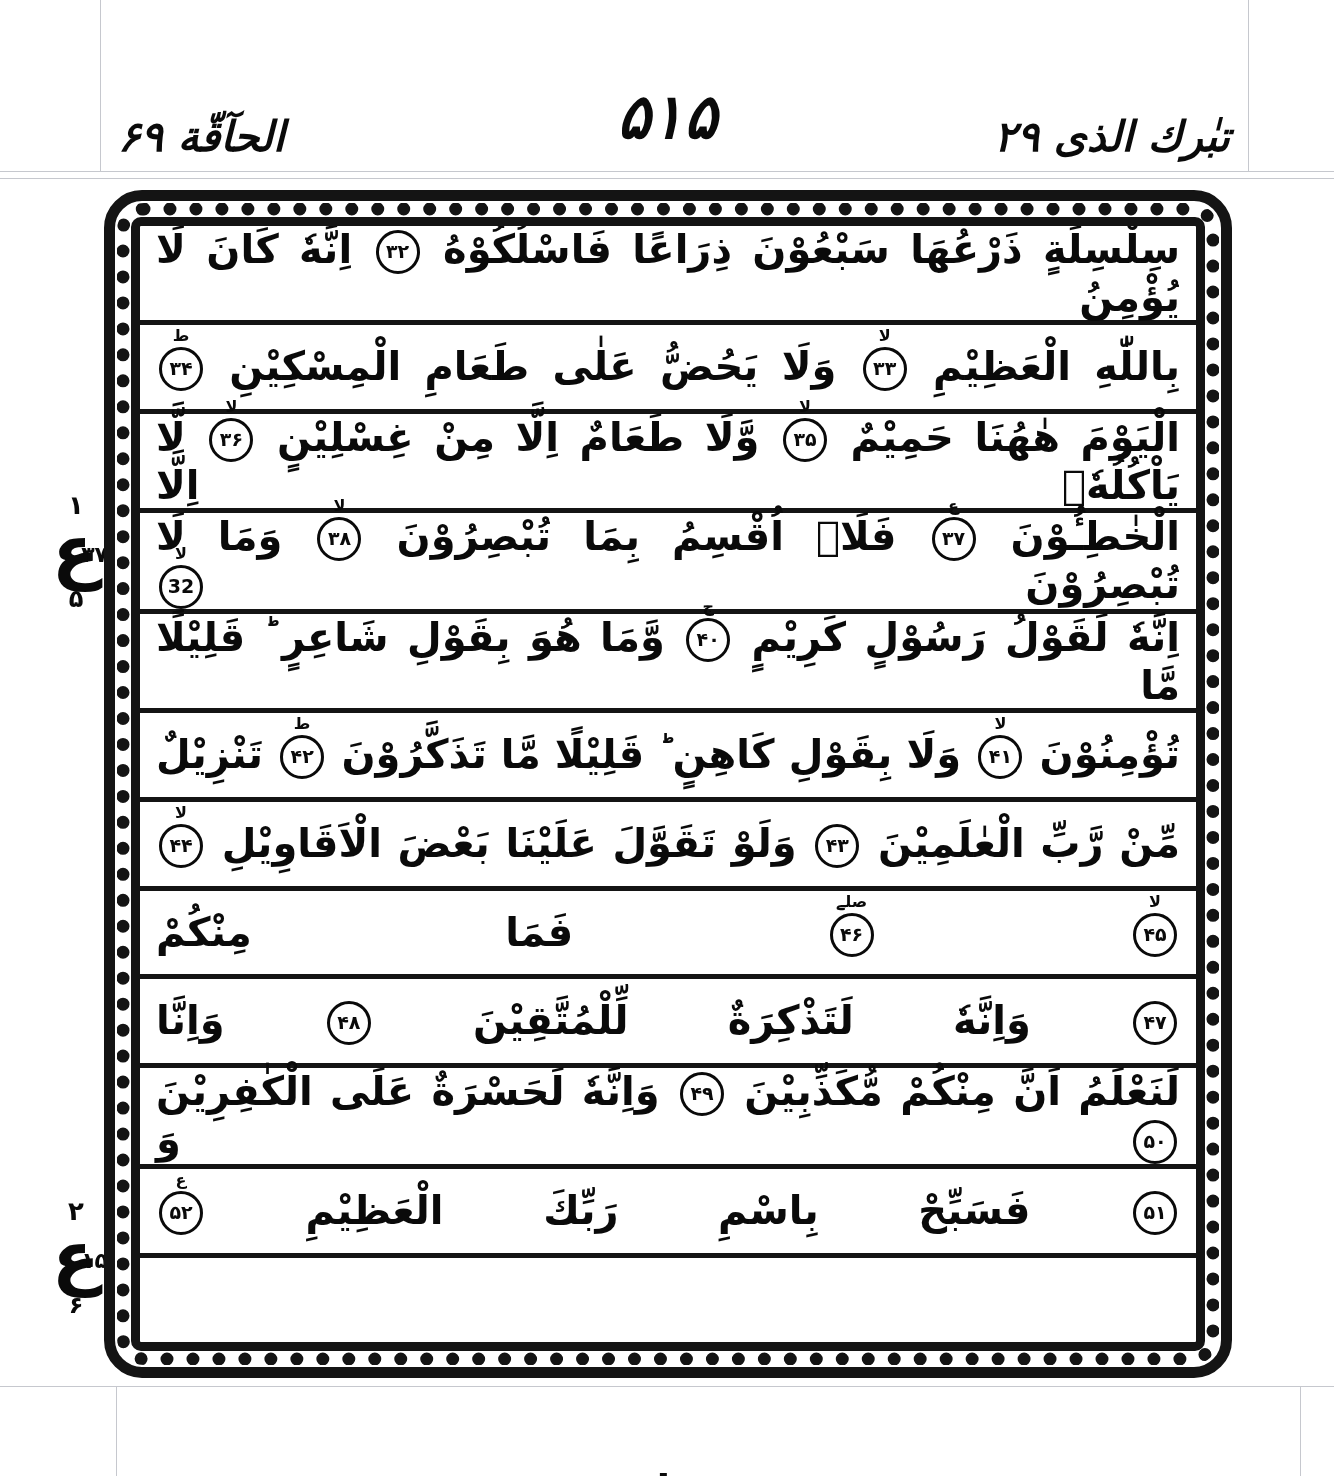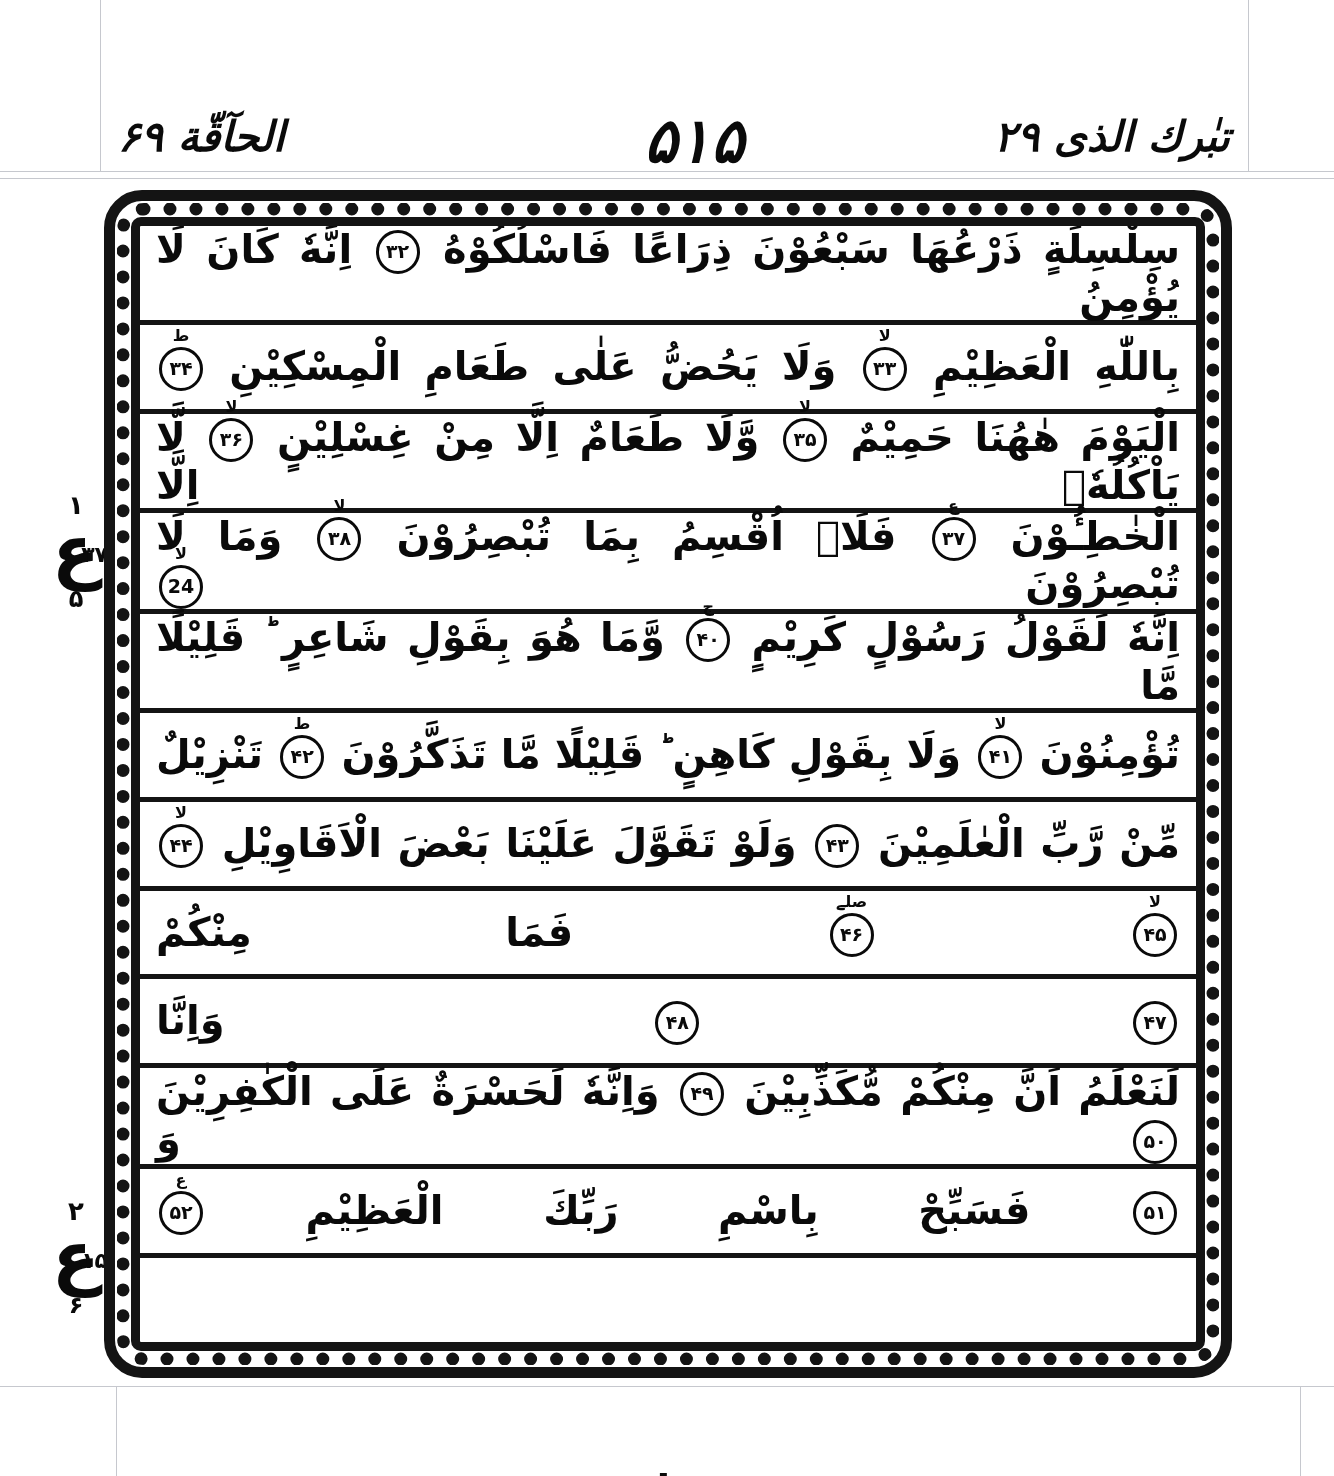--- a/index.html
+++ b/index.html
@@ -6,21 +6,21 @@
   body{
     width:1334px;height:1476px;position:relative;background:#ffffff;
     font-family:"DejaVu Sans", sans-serif;color:#0a0a0a;overflow:hidden;
   }
   
   .hairline-h{position:absolute;left:0;width:1334px;height:1px;background:#c6c8ce;}
   .hairline-v{position:absolute;width:1px;background:#c6c8ce;}
   
   .hdr{position:absolute;font-weight:700;white-space:nowrap;direction:rtl;font-style:italic;}
   .hdr-left{top:112px;left:118px;font-size:42px;}
-  .hdr-center{top:104px;left:50%;transform:translateX(-50%);font-size:62px;letter-spacing:4px;margin-left:27px;}
+  .hdr-center{top:80px;left:50%;transform:translateX(-50%);font-size:62px;letter-spacing:4px;}
   .hdr-right{top:112px;right:104px;font-size:42px;text-align:right;}
   
   .frame{
     position:absolute;left:104px;top:190px;width:1128px;height:1188px;
     box-sizing:border-box;border:11px solid #141414;border-radius:38px;padding:2px;background:#fff;
   }
   .frame-deco{
     width:100%;height:100%;box-sizing:border-box;
     border:13px dotted #141414;border-radius:27px;padding:1px;
   }
@@ -114,21 +114,21 @@
             </span> <span>لَّا يَاْكُلُهٗۤ اِلَّا</span> </div>
         </div>
         <div class="line-row">
           <div class="line-text"><span>الْخٰطِـُٔوْنَ</span> <span class="verse-circle">
               <span>۳۷</span>
               <span class="verse-mark">ع</span>
             </span> <span>فَلَاۤ اُقْسِمُ بِمَا تُبْصِرُوْنَ</span> <span class="verse-circle">
               <span>۳۸</span>
               <span class="verse-mark">لا</span>
             </span> <span>وَمَا لَا تُبْصِرُوْنَ</span> <span class="verse-circle">
-              <span>24</span>
+              <span>32</span>
               <span class="verse-mark">لا</span>
             </span> </div>
         </div>
         <div class="line-row">
           <div class="line-text"><span>اِنَّهٗ لَقَوْلُ رَسُوْلٍ كَرِيْمٍ</span> <span class="verse-circle">
               <span>۴۰</span>
               <span class="verse-mark">ج</span>
             </span> <span>وَّمَا هُوَ بِقَوْلِ شَاعِرٍ ؕ قَلِيْلًا مَّا</span> </div>
         </div>
         <div class="line-row">
@@ -153,21 +153,21 @@
               <span>۴۵</span>
               <span class="verse-mark">لا</span>
             </span>  <span class="verse-circle">
               <span>۴۶</span>
               <span class="verse-mark">صلے</span>
             </span> <span>فَمَا مِنْكُمْ</span> </div>
         </div>
         <div class="line-row">
           <div class="line-text"> <span class="verse-circle">
               <span>۴۷</span>
-            </span>  <span class="verse-circle">
+            </span> <span>وَاِنَّهٗ لَتَذْكِرَةٌ لِّلْمُتَّقِيْنَ</span> <span class="verse-circle">
               <span>۴۸</span>
             </span> <span>وَاِنَّا</span> </div>
         </div>
         <div class="line-row">
           <div class="line-text"><span>لَنَعْلَمُ اَنَّ مِنْكُمْ مُّكَذِّبِيْنَ</span> <span class="verse-circle">
               <span>۴۹</span>
             </span> <span>وَاِنَّهٗ لَحَسْرَةٌ عَلَى الْكٰفِرِيْنَ</span> <span class="verse-circle">
               <span>۵۰</span>
             </span> <span>وَ</span> </div>
         </div>

